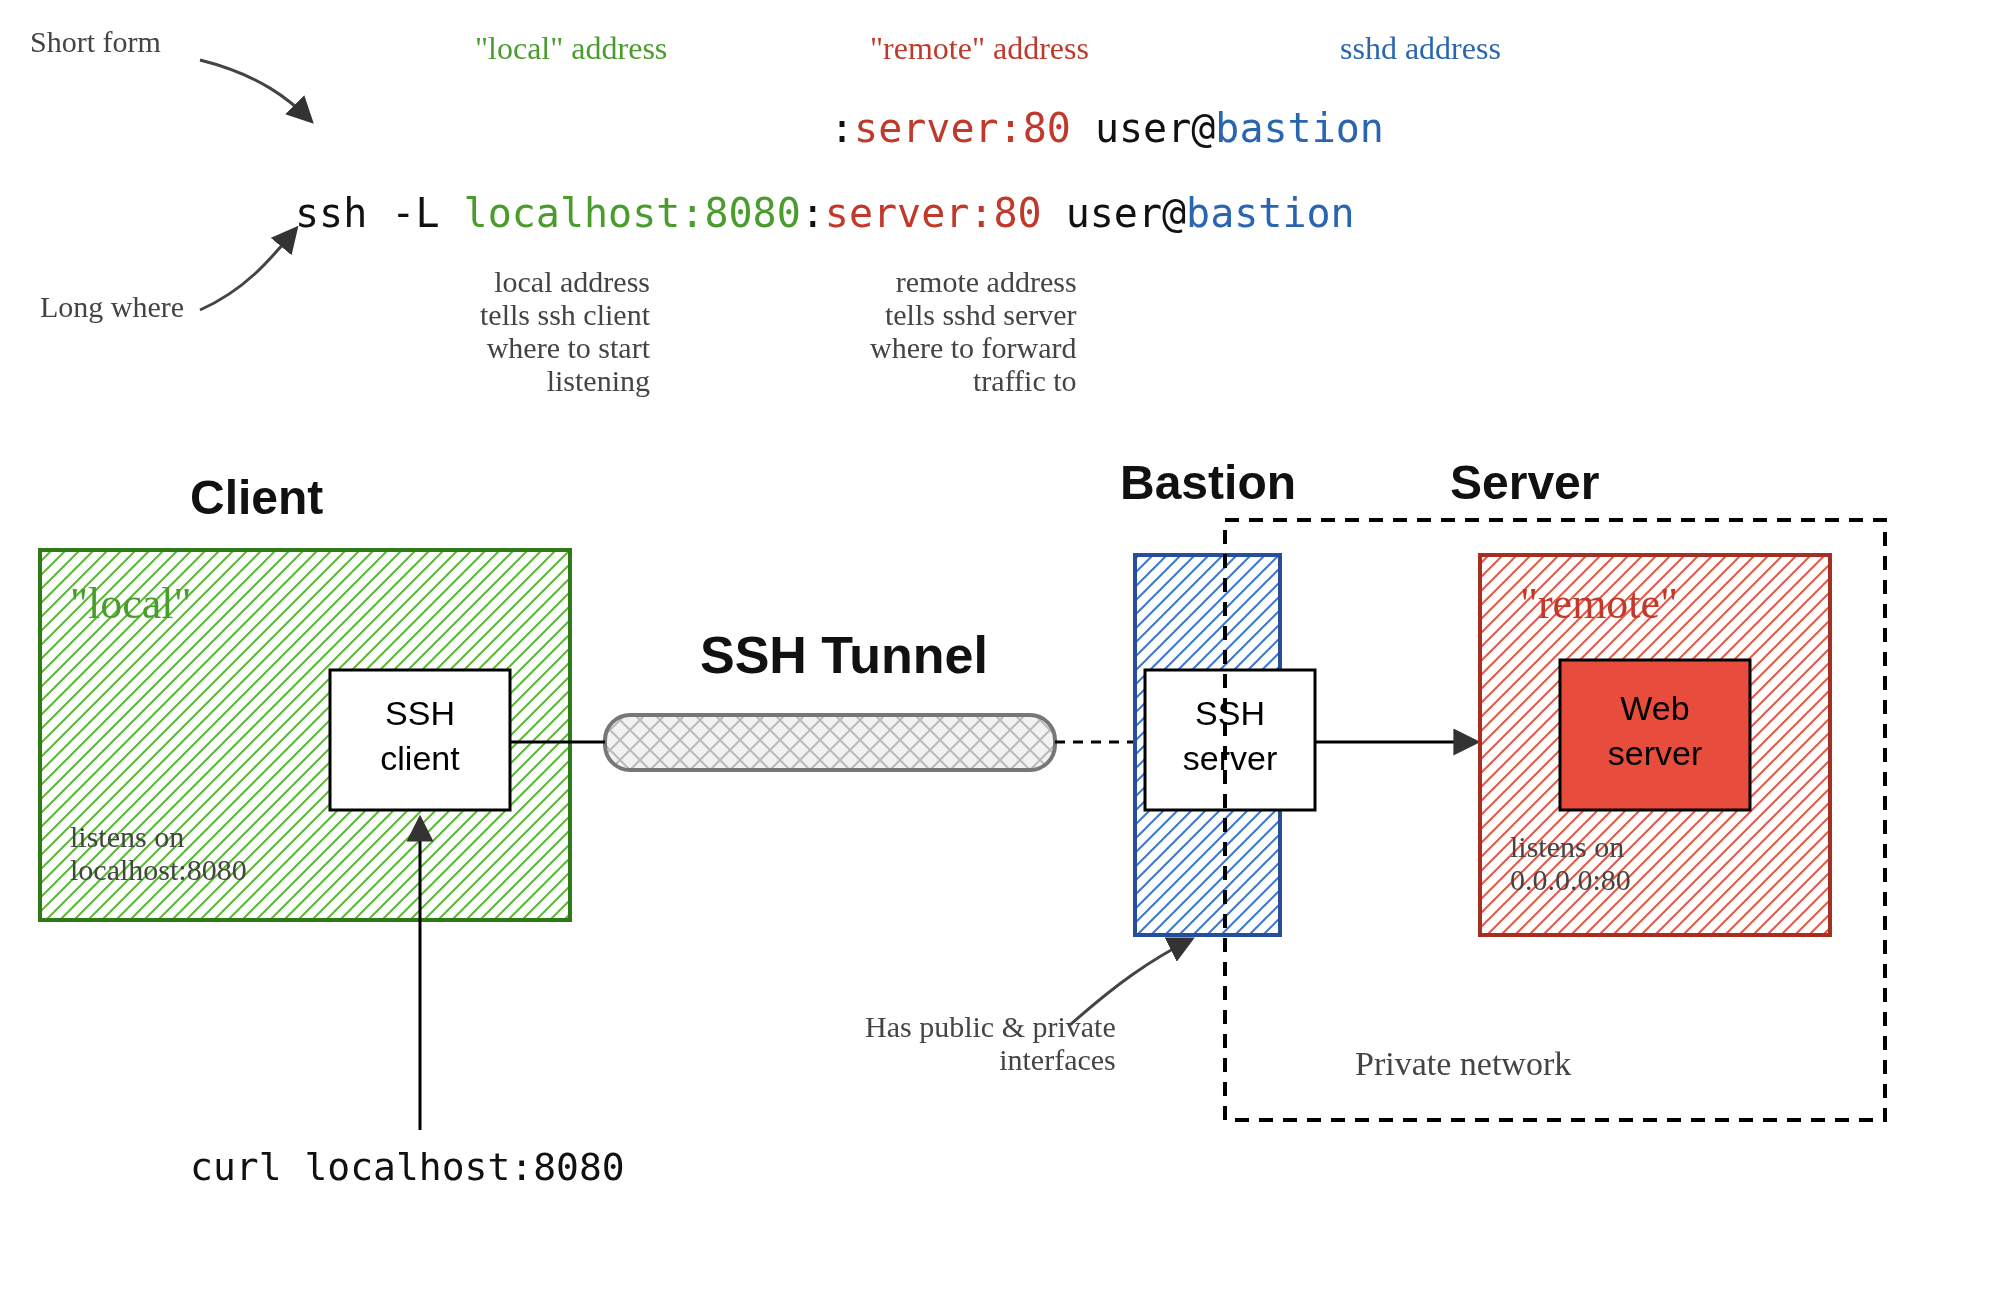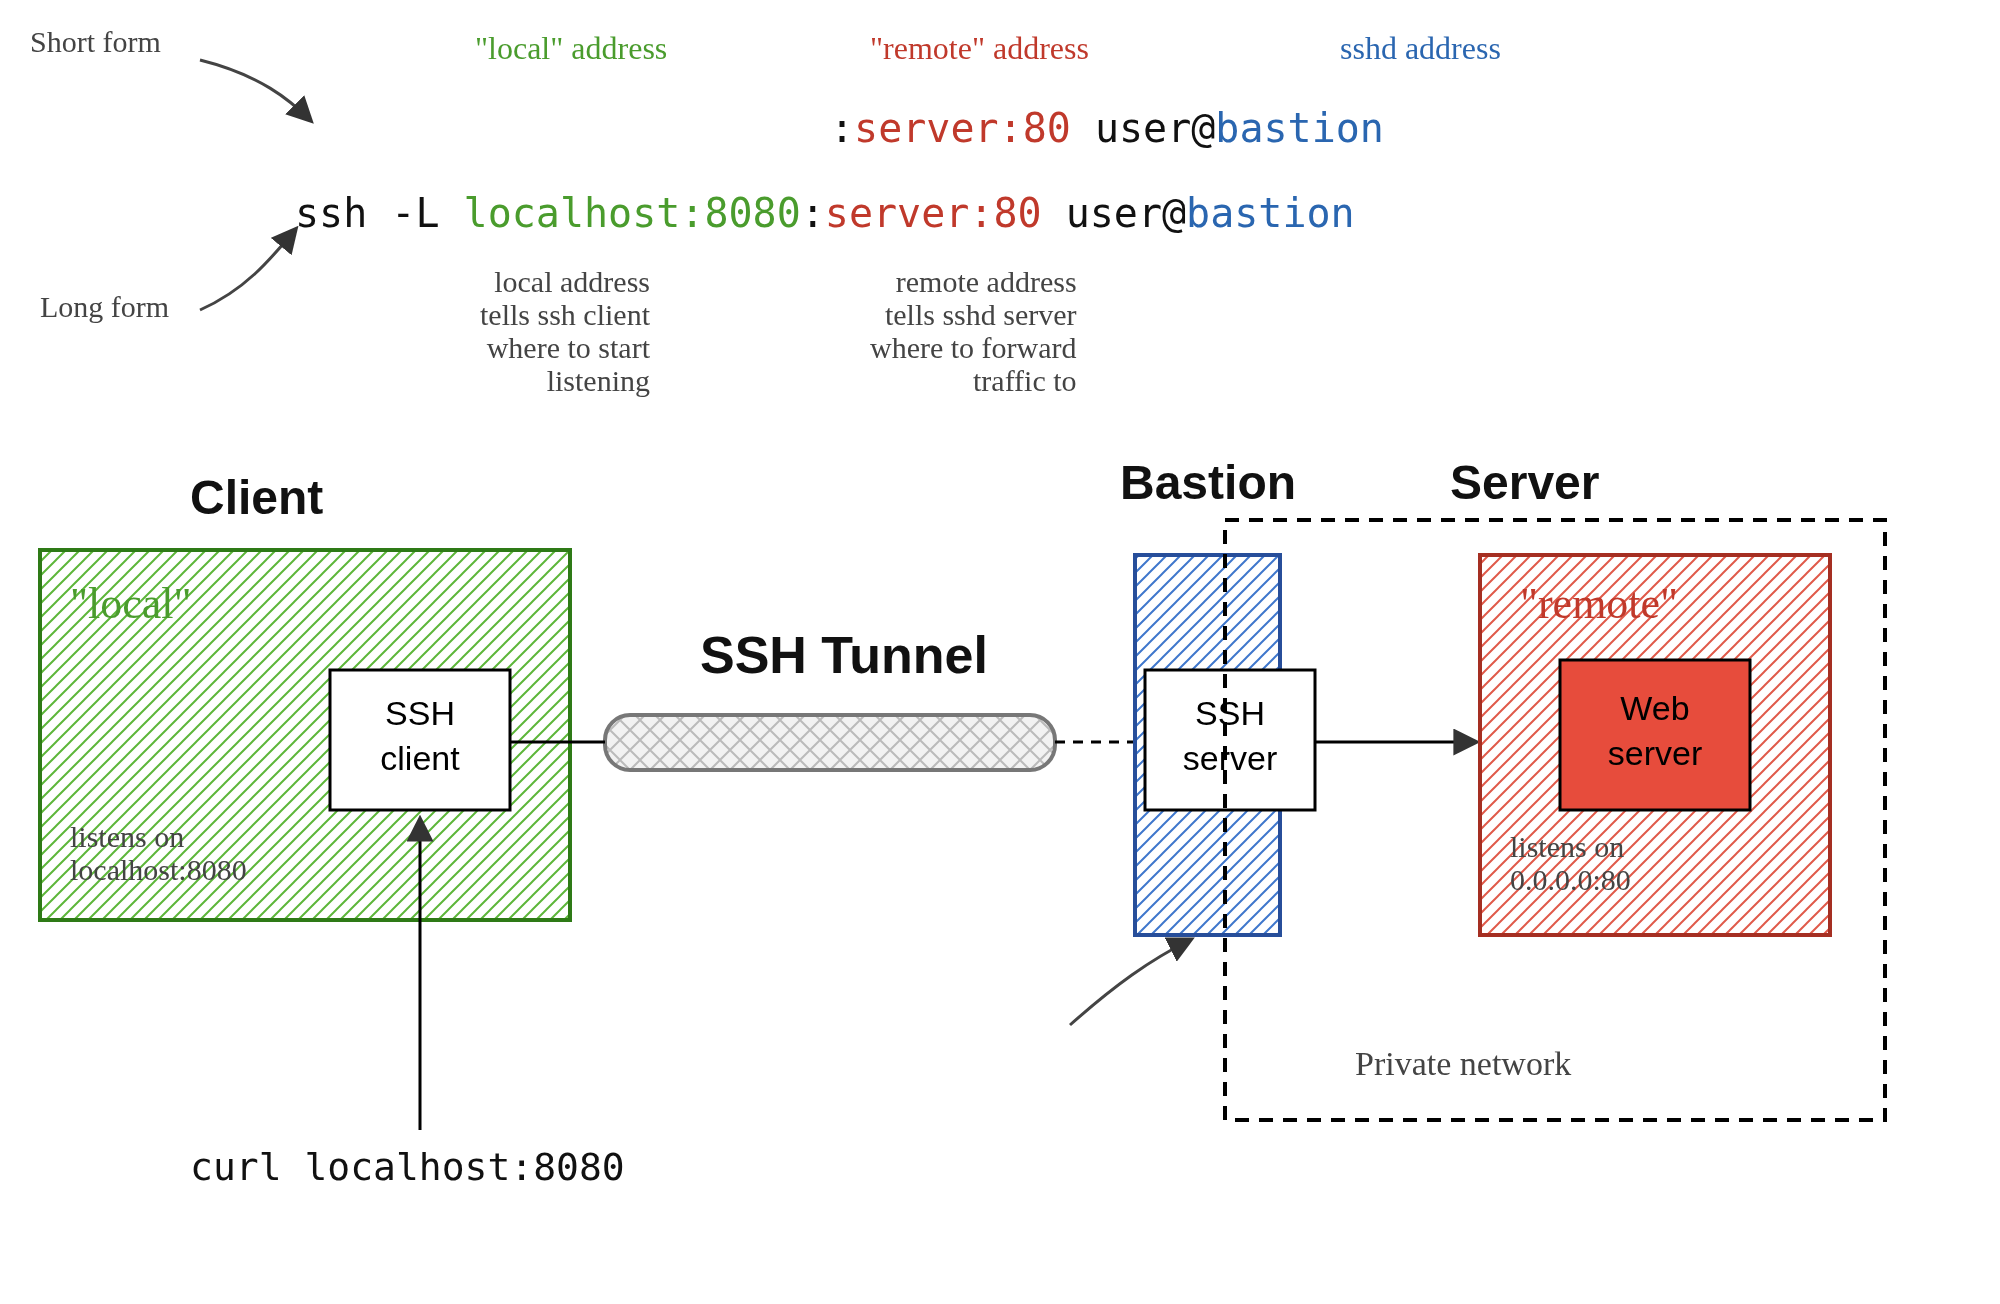--- a/index.html
+++ b/index.html
@@ -94,21 +94,21 @@
   <text x="1655" y="765" text-anchor="middle" font-size="34">server</text>
 
   <rect x="1225" y="520" width="660" height="600" fill="none" stroke="#000" stroke-width="4" stroke-dasharray="14 10"></rect>
 
   <line x1="420" y1="1130" x2="420" y2="820" stroke="#000" stroke-width="3" marker-end="url(#arrow)"></line>
 
   <path d="M1070,1025 C1115,985 1150,960 1190,940" stroke="#444" stroke-width="3" fill="none" marker-end="url(#arrow)"></path>
 </svg>
 
 <div class="annot" style="left:30px;top:25px">Short form</div>
-<div class="annot" style="left:40px;top:290px">Long form</div>
+<div class="annot" style="left:40px;top:290px">Long where</div>
 
 <div class="col-head head-local" style="left:475px;top:30px">"local" address</div>
 <div class="col-head head-remote" style="left:870px;top:30px">"remote" address</div>
 <div class="col-head head-sshd" style="left:1340px;top:30px">sshd address</div>
 
 <div class="cmd" style="left:830px;top:105px">
   <span>:</span><span class="c-red">server:80</span><span> </span><span>user@</span><span class="c-blue">bastion</span>
 </div>
 
 <div class="cmd" style="left:295px;top:190px">
@@ -130,18 +130,20 @@
 <div class="boxtitle" style="left:700px;top:625px;font-size:52px">SSH Tunnel</div>
 
 <div class="annot badge" style="left:70px;top:580px;color:var(--green);font-size:44px;text-align:left">"local"</div>
 <div class="annot badge" style="left:1520px;top:580px;color:var(--red);font-size:44px;text-align:left">"remote"</div>
 
 <div class="annot" style="left:70px;top:820px;text-align:left">listens on
 localhost:8080</div>
 <div class="annot" style="left:1510px;top:830px;text-align:left">listens on
 0.0.0.0:80</div>
 
+<div class="annot" style="left:865px;top:1010px">Has public &amp; private
+interfaces</div>
 
 <div class="annot" style="left:1355px;top:1045px;font-size:34px">Private network</div>
 
 <div class="cmd" style="left:190px;top:1145px;font-size:38px">curl localhost:8080</div>
 
 </div>
 
 </body></html>

